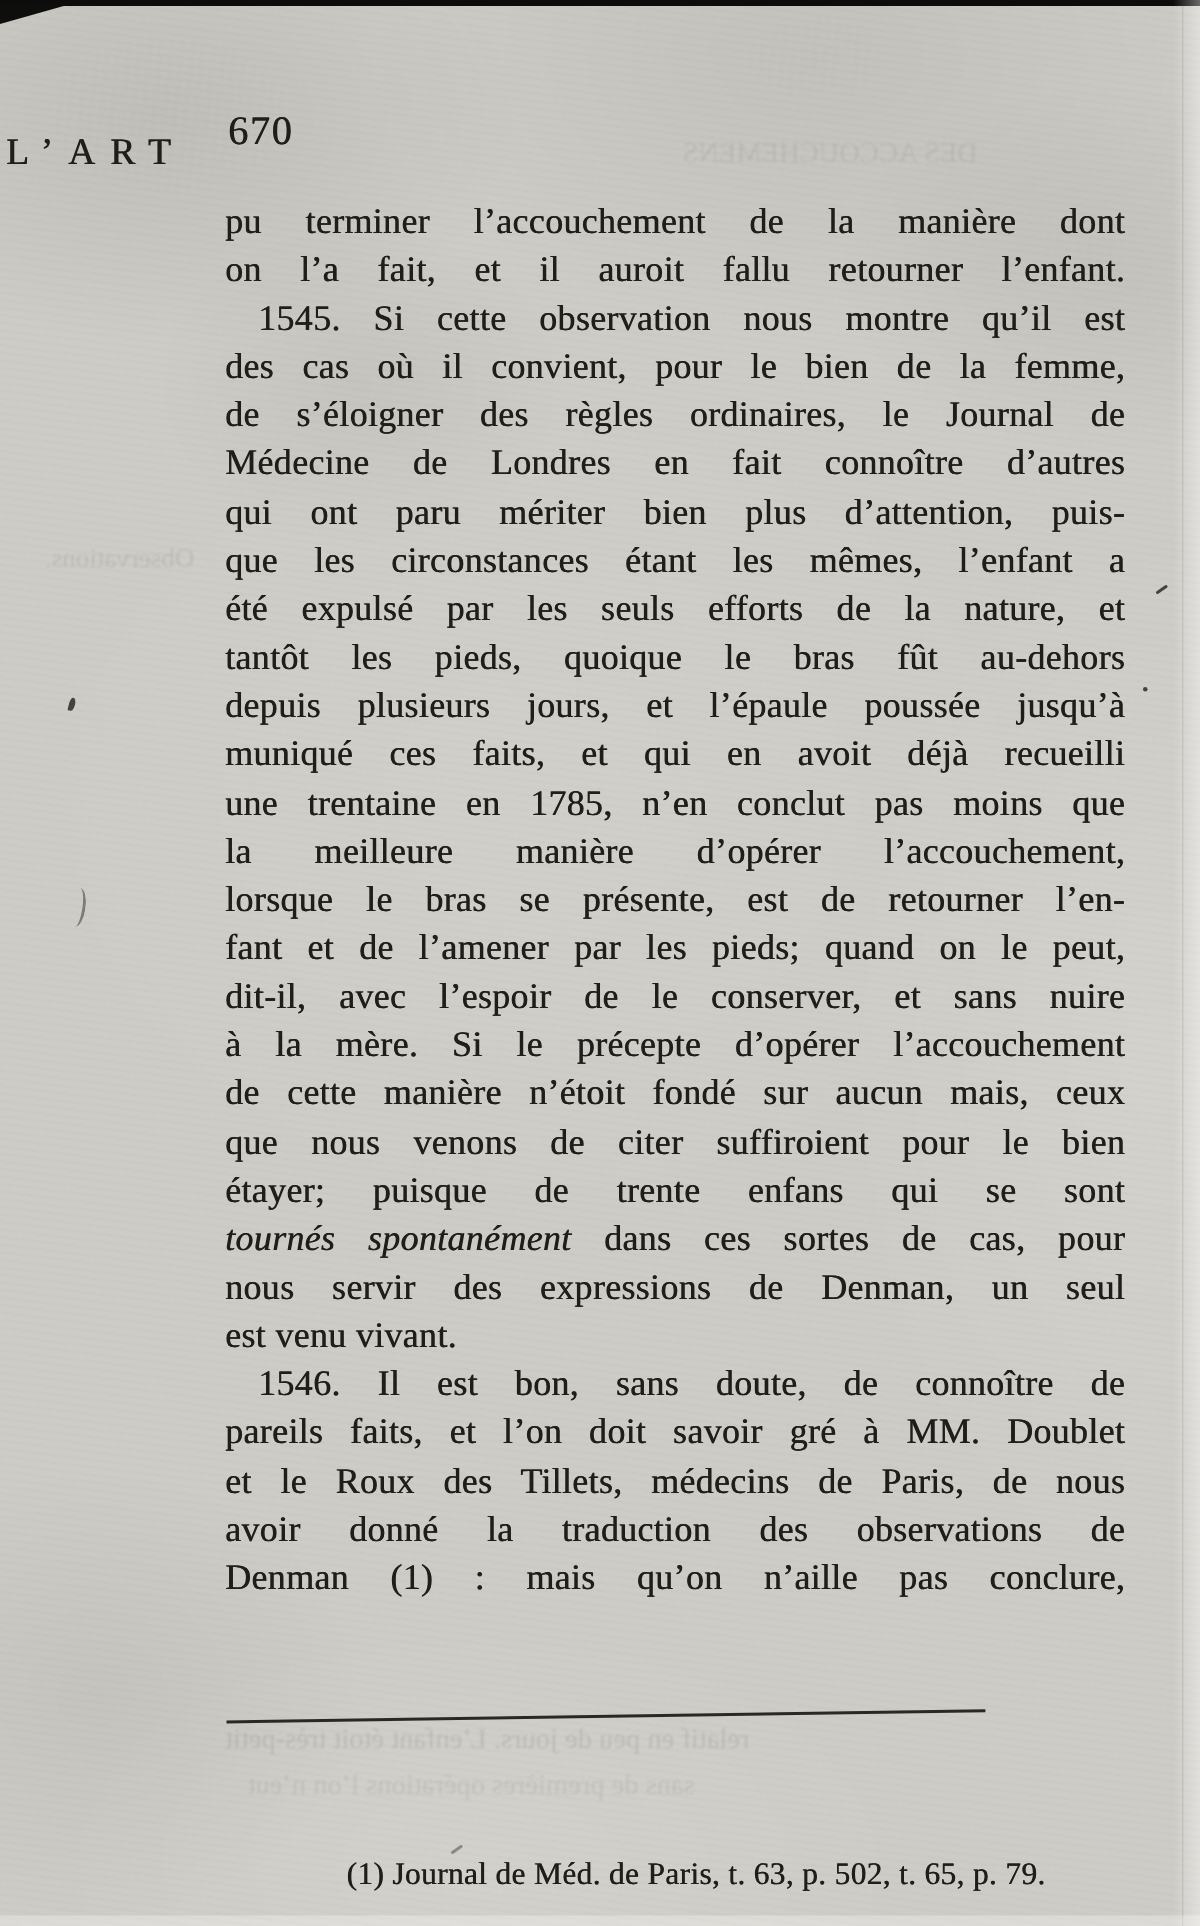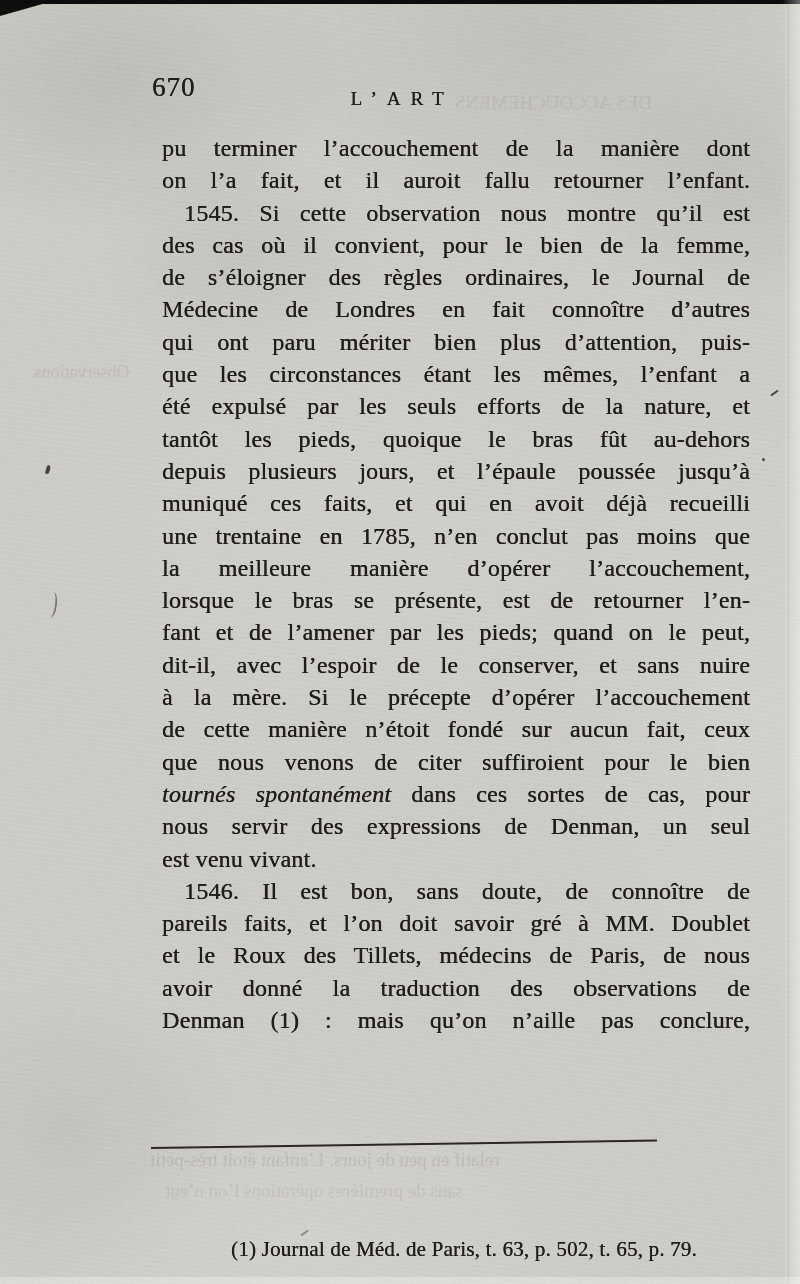--- a/index.html
+++ b/index.html
@@ -31,27 +31,27 @@
   .top-strip{position:absolute;left:0;top:0;width:800px;height:4px;background:#0c0c0c;}
   .top-wedge{position:absolute;left:0;top:3px;width:0;height:0;
     border-top:13px solid #0e0e0d;border-right:46px solid transparent;}
   .right-edge{position:absolute;right:0;top:0;width:18px;height:100%;
     background:linear-gradient(to right, transparent, rgba(255,255,255,0.38));}
   .right-crease{position:absolute;right:11px;top:0;width:1px;height:100%;background:rgba(60,58,52,0.10);}
   .bottom-edge{position:absolute;left:0;bottom:0;width:100%;height:7px;background:rgba(255,255,255,0.30);}
 
   .page-number{position:absolute;left:152px;top:72px;font-size:27px;letter-spacing:1px;
     text-shadow:0.3px 0 0 currentColor;}
-  .running-title{position:absolute;left:16px;top:88px;width:772px;text-align:center;
-    font-size:19px;letter-spacing:10px;text-shadow:0.4px 0 0 currentColor;}
+  .running-title{position:absolute;left:4px;top:88px;width:772px;text-align:left;
+    font-size:25px;letter-spacing:10px;text-shadow:0.4px 0 0 currentColor;}
 
   .body-text{position:absolute;left:150px;top:132px;width:600px;
     font-size:24px;line-height:32.3px;letter-spacing:0.2px;
     text-shadow:0.35px 0 0 currentColor;}
-  .line{height:32.3px;text-align:justify;text-align-last:justify;margin-left:12px;}
+  .line{height:32.3px;text-align:justify;text-align-last:justify;}
   .line.left{text-align-last:left;}
   .line.indent{text-indent:22px;}
   .it{font-style:italic;}
 
   .footnote-rule{position:absolute;left:151px;top:1147px;width:506px;height:2.4px;
     background:#2b2823;transform:rotate(-0.85deg);transform-origin:left center;}
   .footnote{position:absolute;left:231px;top:1221px;font-size:21px;letter-spacing:0.2px;
     text-shadow:0.3px 0 0 currentColor;margin-top:16px;}
 
   .bleed{position:absolute;transform:scaleX(-1);filter:blur(0.7px);
@@ -97,22 +97,23 @@
     <div class="line"><span>été expulsé par les seuls efforts de la nature, et</span></div>
     <div class="line"><span>tantôt les pieds, quoique le bras fût au-dehors</span></div>
     <div class="line"><span>depuis plusieurs jours, et l’épaule poussée jusqu’à</span></div>
     <div class="line"><span>muniqué ces faits, et qui en avoit déjà recueilli</span></div>
     <div class="line"><span>une trentaine en 1785, n’en conclut pas moins que</span></div>
     <div class="line"><span>la meilleure manière d’opérer l’accouchement,</span></div>
     <div class="line"><span>lorsque le bras se présente, est de retourner l’en-</span></div>
     <div class="line"><span>fant et de l’amener par les pieds; quand on le peut,</span></div>
     <div class="line"><span>dit-il, avec l’espoir de le conserver, et sans nuire</span></div>
     <div class="line"><span>à la mère. Si le précepte d’opérer l’accouchement</span></div>
-    <div class="line"><span>de cette manière n’étoit fondé sur aucun fait, ceux</span></div>
+    <div class="line"><span>de cette manière n’étoit fondé sur aucun mais, ceux</span></div>
     <div class="line"><span>que nous venons de citer suffiroient pour le bien</span></div>
+    <div class="line"><span>étayer; puisque de trente enfans qui se sont</span></div>
     <div class="line"><span class="it">tournés spontanément</span><span> dans ces sortes de cas, pour</span></div>
     <div class="line"><span>nous servir des expressions de Denman, un seul</span></div>
     <div class="line left"><span>est venu vivant.</span></div>
     <div class="line indent"><span>1546. Il est bon, sans doute, de connoître de</span></div>
     <div class="line"><span>pareils faits, et l’on doit savoir gré à MM. Doublet</span></div>
     <div class="line"><span>et le Roux des Tillets, médecins de Paris, de nous</span></div>
     <div class="line"><span>avoir donné la traduction des observations de</span></div>
     <div class="line"><span>Denman (1) : mais qu’on n’aille pas conclure,</span></div>
   </div>
 

